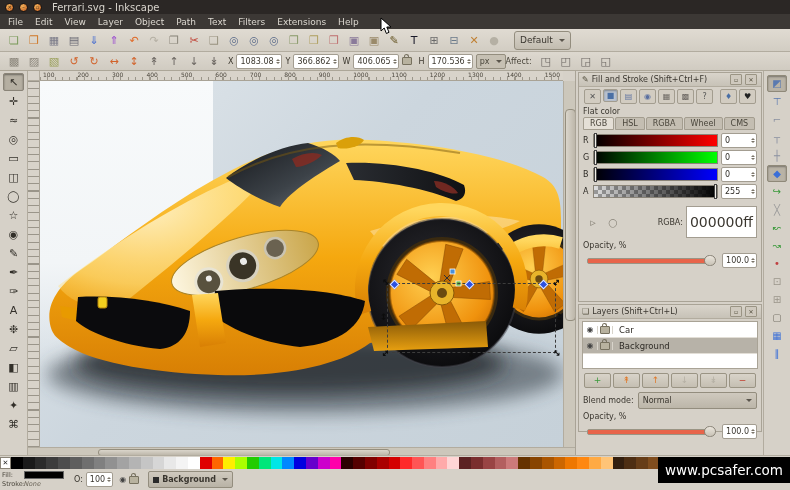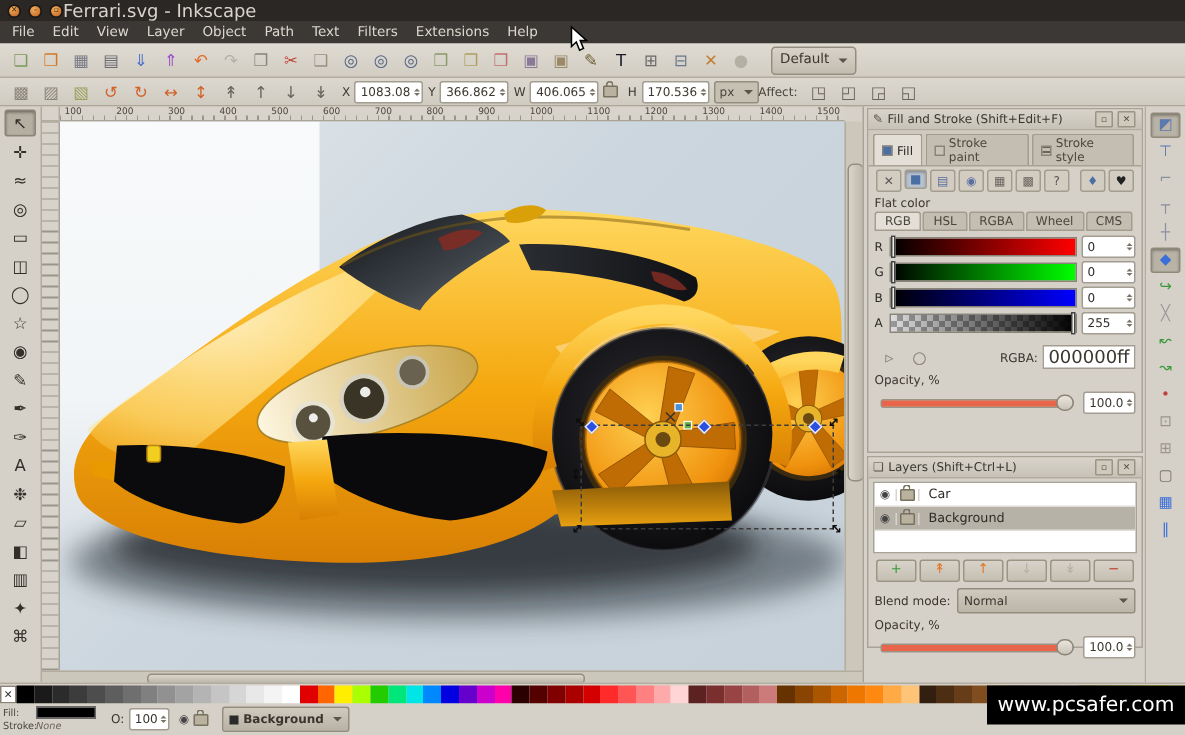--- a/index.html
+++ b/index.html
@@ -3,21 +3,21 @@
 <meta charset="utf-8">
 <style>
   html,body{margin:0;padding:0}
   body{width:790px;height:490px;position:relative;overflow:hidden;
        font-family:"DejaVu Sans",sans-serif;background:#d6d1c8;color:#2e2b26;}
   .abs{position:absolute}
   
   #titlebar{left:0;top:0;width:790px;height:14px;background:#2b2725;display:flex;align-items:center;}
   .wbtn{width:9px;height:9px;border-radius:50%;margin-left:5px;display:inline-flex;align-items:center;justify-content:center;
         font-size:5px;color:#3a2410;background:radial-gradient(circle at 35% 30%,#f0b05a,#c05a1e);border:1px solid #1a1614;box-sizing:border-box}
-  #wtitle{color:#d8d4cc;font-size:12px;}
+  #wtitle{color:#d8d4cc;font-size:10px;margin-left:10px;}
   
   #menubar{left:0;top:14px;width:790px;height:15px;background:#3c3835;display:flex;align-items:center;padding-left:2px;box-sizing:border-box}
   .mitem{color:#dcd8d0;font-size:9px;padding:0 6px;}
   
   #cmdbar{left:0;top:29px;width:790px;height:23px;background:linear-gradient(#e0dbd2,#d2cdc3);border-bottom:1px solid #b2ac9f;display:flex;align-items:center;padding-left:4px;box-sizing:border-box}
   #ctrlbar{left:0;top:52px;width:790px;height:19px;background:linear-gradient(#ddd8cf,#d0cbc1);border-bottom:1px solid #aca698;display:flex;align-items:center;padding-left:4px;box-sizing:border-box}
   .tbi{width:18px;height:16px;display:inline-flex;align-items:center;justify-content:center;
        font-size:11px;line-height:1;color:#6a6560;border-radius:2px;margin:0 1px;flex:0 0 auto}
   .tbi.act{background:#b9b3a6;box-shadow:inset 0 1px 2px rgba(0,0,0,.35);border:1px solid #8f8979;box-sizing:border-box}
   #defaultbtn{display:inline-flex;align-items:center;height:17px;background:linear-gradient(#d8d3c9,#c2bcb0);
@@ -87,21 +87,21 @@
   .ch-b{background:linear-gradient(to right,#000,#00f)}
   .ch-a{background-color:#ddd;background-image:linear-gradient(to right,rgba(0,0,0,0),#000),
         linear-gradient(45deg,#999 25%,transparent 25%,transparent 75%,#999 75%),
         linear-gradient(45deg,#999 25%,transparent 25%,transparent 75%,#999 75%);
         background-size:100% 100%,8px 8px,8px 8px;background-position:0 0,0 0,4px 4px}
   .chth{position:absolute;top:-2px;width:3px;height:15px;background:#f2efe8;border:1px solid #444;box-sizing:border-box}
   .chrow .spin{width:30px;justify-content:space-between}
   .slider{flex:1;height:4px;background:#c5bfb3;border:1px solid #9a9484;border-radius:2px;position:relative;margin:0 4px}
   .sfill{position:absolute;left:0;top:0;height:100%;background:#e8644a}
   .sth{position:absolute;top:-4px;width:12px;height:11px;background:linear-gradient(#eae5dc,#c9c3b7);border:1px solid #8a8478;border-radius:6px;margin-left:-6px;box-sizing:border-box}
-  .rgbafield{background:#fff;border:1px solid #a39d91;font-size:12px;padding:0 3px;margin-left:3px}
+  .rgbafield{background:#fff;border:1px solid #a39d91;font-size:14px;padding:7px 3px;margin-left:3px}
   
   .llist{background:#fff;border:1px solid #a9a396;margin:2px 3px;height:46px;overflow:hidden}
   .lrow{display:flex;align-items:center;height:15px;font-size:8.5px;border-bottom:1px solid #e2ded6}
   .lrow.sel{background:#b7b2a8}
   .lcell{width:14px;display:flex;justify-content:center;border-right:1px solid #d8d4cb}
   .eye{font-size:8px;color:#444;line-height:1}
   .lname{padding-left:6px}
   .lbtns{display:flex;justify-content:space-between;padding:2px 4px}
   .lbtns .tbi{width:25px;height:13px;background:linear-gradient(#d8d3c9,#c5bfb2);border:1px solid #9a9484;font-size:9px}
   .select{flex:1;display:flex;align-items:center;height:15px;background:linear-gradient(#cfc9be,#bcb6a9);border:1px solid #938d7e;border-radius:2px;font-size:8px;padding:0 4px;color:#3a362f;margin-left:4px}
@@ -466,39 +466,25 @@
     <span class="tbi" style="color: rgb(122, 117, 106);">▢</span>
     <span class="tbi" style="color: rgb(58, 111, 216);">▦</span>
     <span class="tbi" style="color: rgb(58, 111, 216);">∥</span>
   </div>
 
 <div id="dock" class="abs">
 
   <div class="panel" style="top:1px;height:230px">
     <div class="ptitle">
       <span class="ticn">✎</span>
-      <span>Fill and Stroke (Shift+Edit+F)</span>
+      <span>Fill and Stroke (Shift+Ctrl+F)</span>
         <span class="grow"></span>
       <span class="pctrl">
           <span class="tbi" style="color: rgb(85, 80, 63);">▫</span>
           <span class="tbi" style="color: rgb(85, 80, 63);">✕</span>
-        </span>
-    </div>
-    <div class="ptabs">
-      <span class="ptab sel">
-          <i class="ticon" style="background:#4a6fa5"></i>
-          <span>Fill</span>
-        </span>
-      <span class="ptab">
-          <i class="ticon" style="background:#c9c3b7"></i>
-          <span>Stroke paint</span>
-        </span>
-      <span class="ptab">
-          <i class="ticon lines"></i>
-          <span>Stroke style</span>
         </span>
     </div>
     <div class="prow filltypes">
       <span style="display:inline-flex">
           <span class="tbi" style="color: rgb(85, 85, 85);">✕</span>
           <span class="tbi act" style="color: rgb(74, 111, 165);">■</span>
           <span class="tbi" style="color: rgb(90, 111, 160);">▤</span>
           <span class="tbi" style="color: rgb(90, 111, 160);">◉</span>
           <span class="tbi" style="color: rgb(106, 101, 96);">▦</span>
           <span class="tbi" style="color: rgb(106, 101, 96);">▩</span>

